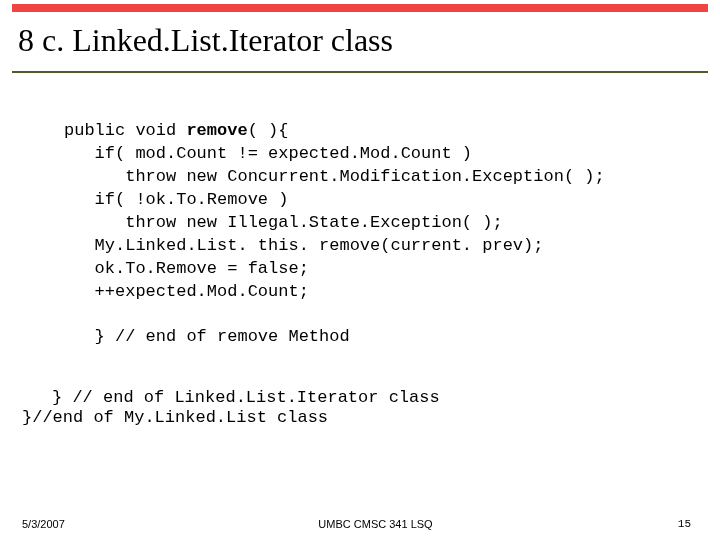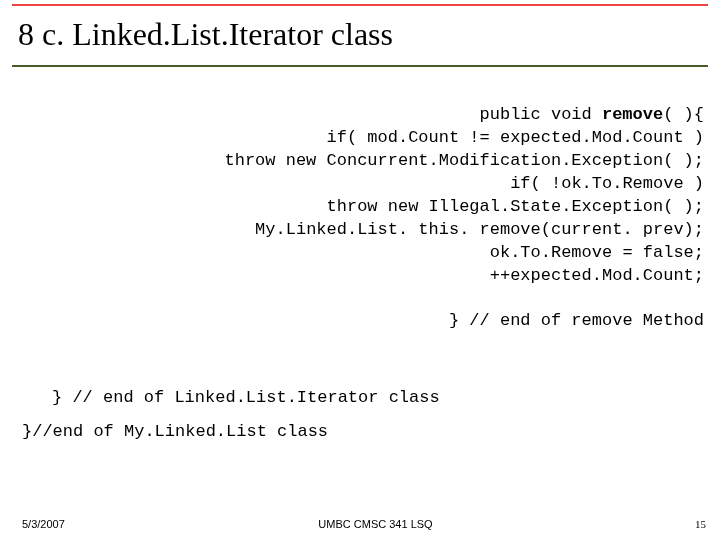--- a/index.html
+++ b/index.html
@@ -14,44 +14,43 @@
   .slide {
     width: 720px;
     height: 540px;
     position: relative;
   }
   .title-box {
     position: absolute;
     left: 12px;
     top: 4px;
     width: 696px;
-    border-top: 2px solid #ef4444;
+    border-top: 8px solid #ef4444;
     border-bottom: 2px solid #4a5a2a;
     padding: 10px 6px 12px 6px;
   }
   .title-text {
     font-size: 32px;
     color: #000;
     font-weight: normal;
   }
   .code-area {
     position: absolute;
     left: 64px;
-    top: 104px;
+    top: 120px;
     width: 640px;
     font-family: "Courier New", Courier, monospace;
     font-size: 17px;
     line-height: 1.35;
     color: #000;
     white-space: pre;
-    text-align: right;
   }
   .code-area .bold { font-weight: bold; }
   .code-line2 { position: absolute; left: 52px; top: 388px; font-family: "Courier New", Courier, monospace; font-size: 17px; }
-  .code-line3 { position: absolute; left: 22px; top: 422px; font-family: "Courier New", Courier, monospace; font-size: 17px; }
+  .code-line3 { position: absolute; left: 22px; top: 408px; font-family: "Courier New", Courier, monospace; font-size: 17px; }
   .footer-left {
     position: absolute;
     left: 22px;
     bottom: 10px;
     font-size: 11px;
     color: #000;
     font-family: Arial, sans-serif;
   }
   .footer-center {
     position: absolute;
@@ -59,25 +58,25 @@
     right: 0;
     bottom: 10px;
     text-align: center;
     font-size: 11px;
     color: #000;
     font-family: Arial, sans-serif;
     margin-left: 31px;
   }
   .footer-right {
     position: absolute;
-    right: 14px;
+    right: 29px;
     bottom: 10px;
     font-size: 11px;
     color: #000;
-    font-family: Liberation Serif, serif;
+    font-family: Liberation Mono, monospace;
   }
 </style>
 </head>
 <body>
 
 <div class="slide">
 
   <div class="title-box">
     <div class="title-text">8 c. Linked.List.Iterator class</div>
   </div>

